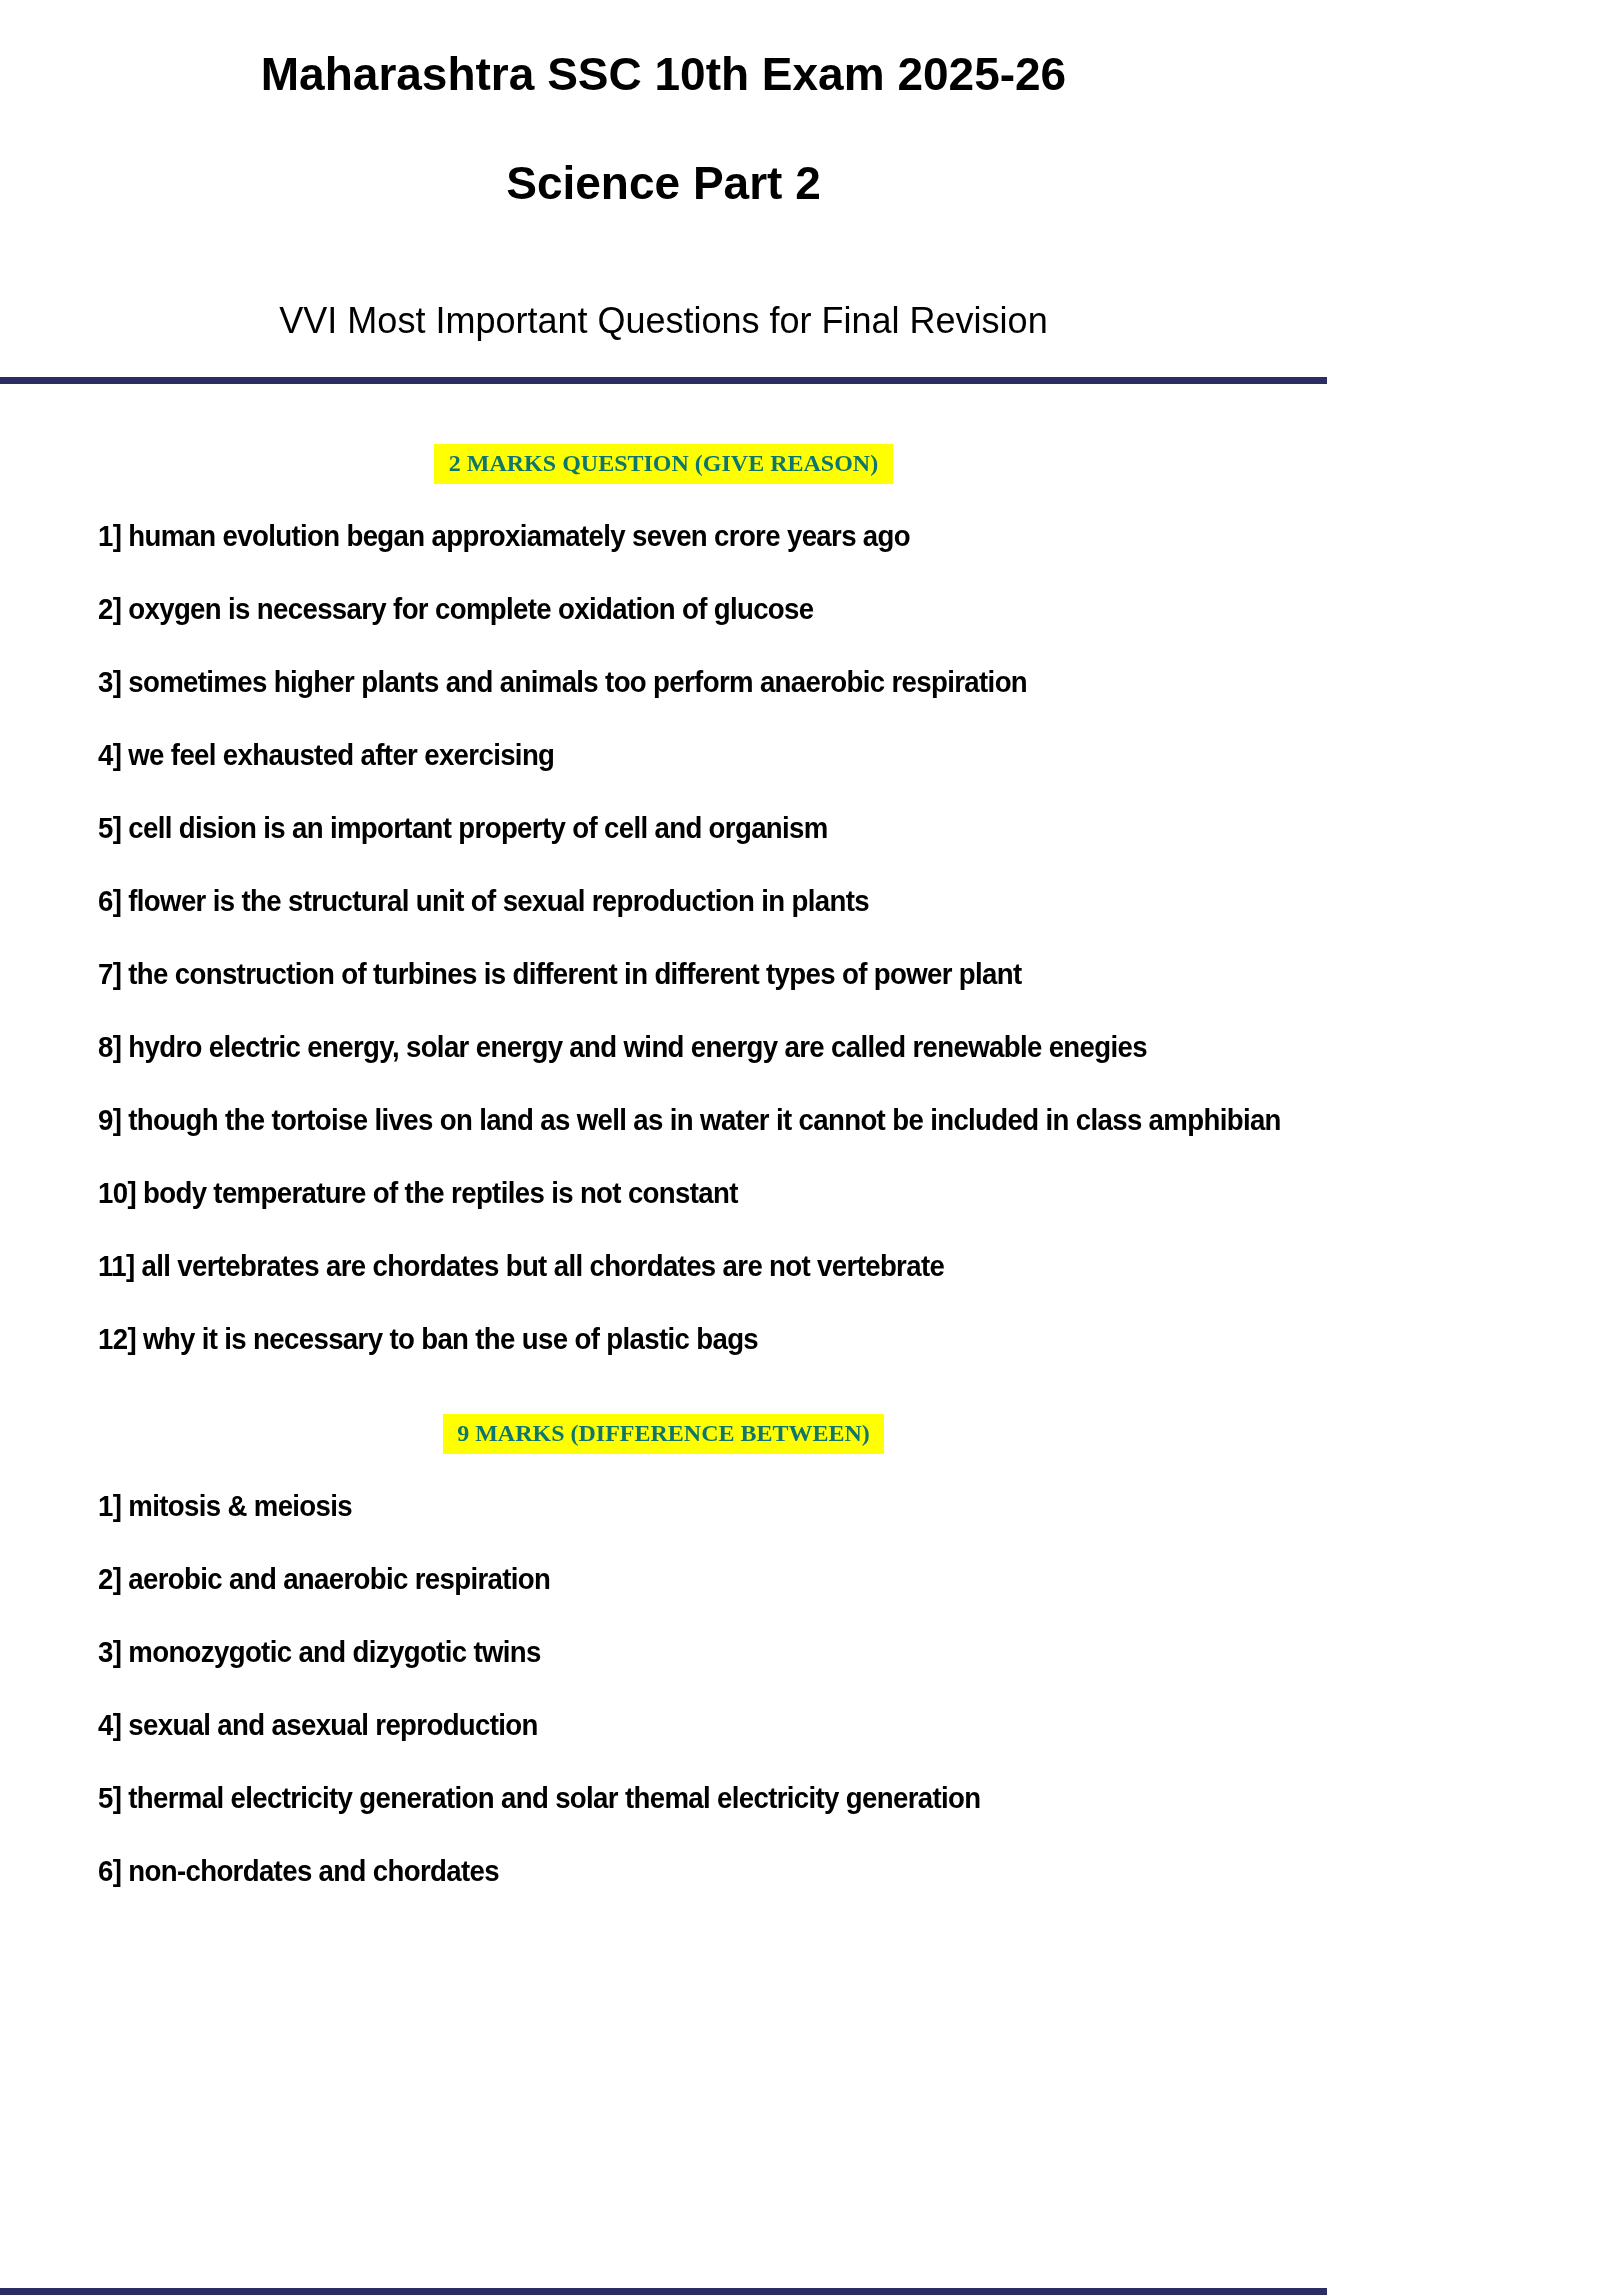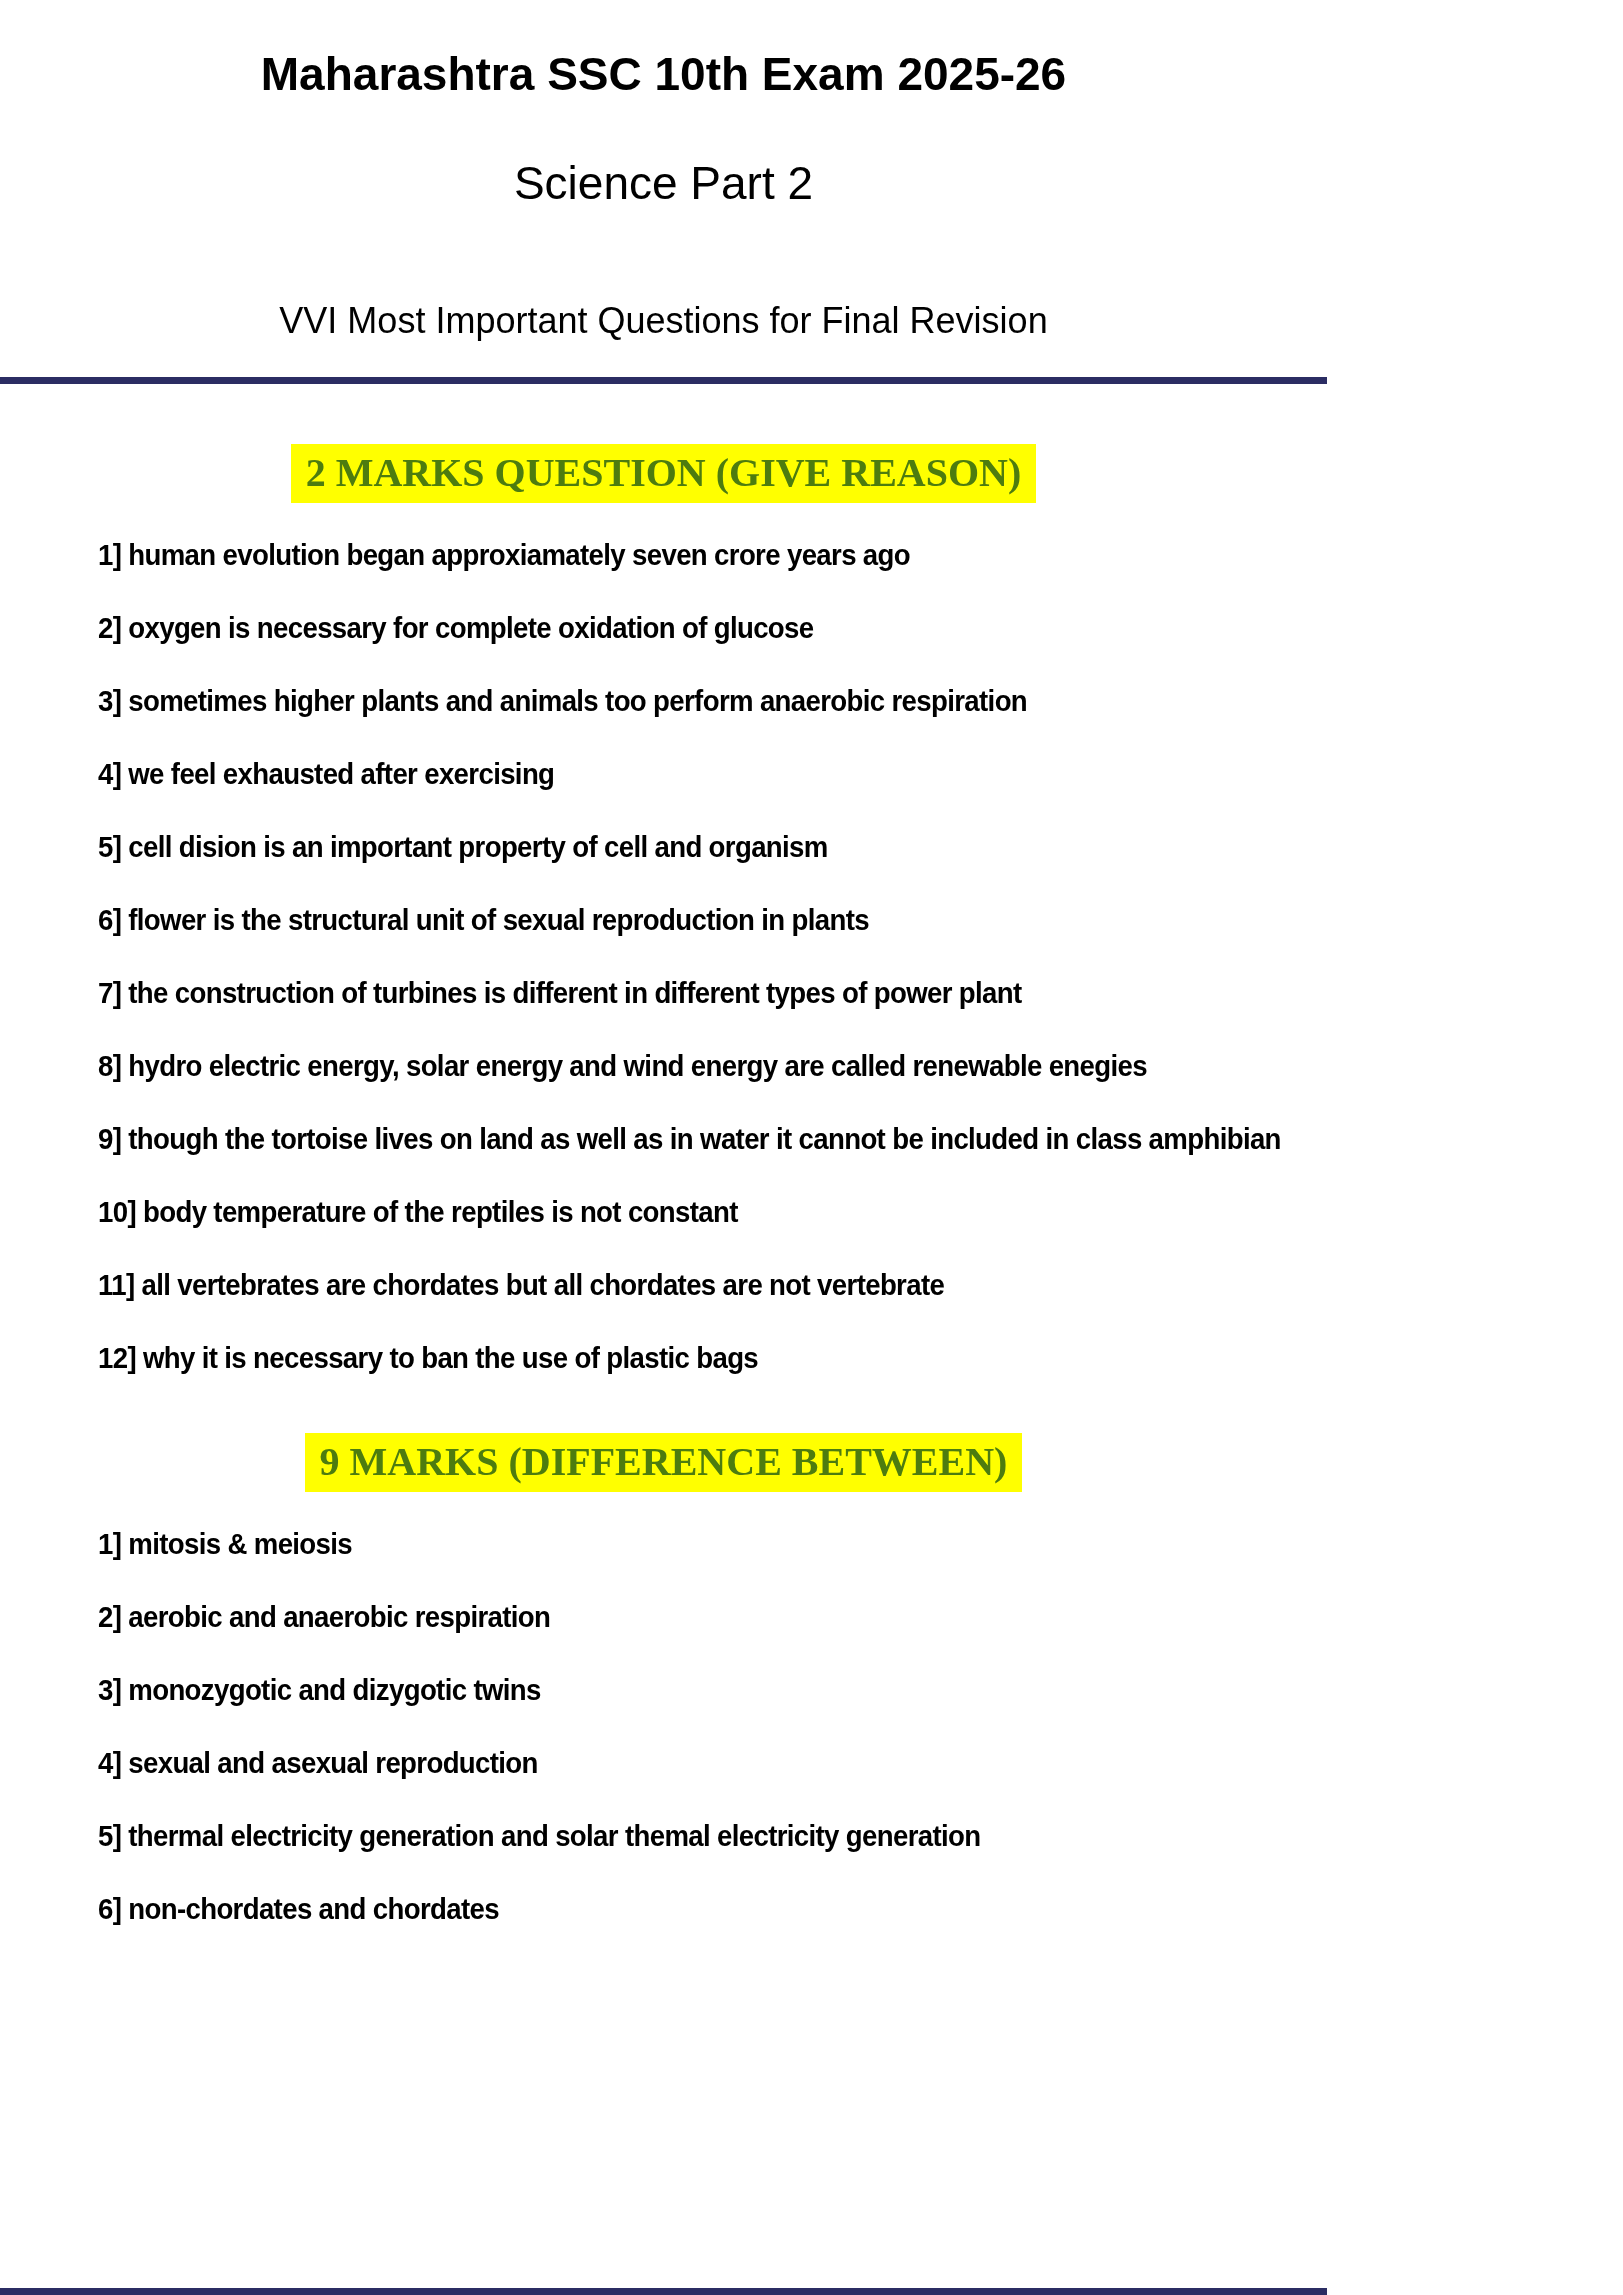--- a/index.html
+++ b/index.html
@@ -18,21 +18,21 @@
     padding-top: 47px;
     text-align: center;
     font-size: 46px;
     font-weight: bold;
     letter-spacing: 0px;
   }
   .title-line2 {
     margin: 55px 0 0 0;
     text-align: center;
     font-size: 46px;
-    font-weight: normal;
+    font-weight: bold;
   }
   .subtitle {
     margin: 90px 0 0 0;
     text-align: center;
     font-size: 36px;
     font-weight: normal;
   }
   .divider {
     width: 100%;
     height: 7.2px;
@@ -41,24 +41,24 @@
   .divider.top { margin-top: 35px; }
   .divider.bottom { position: absolute; left: 0; bottom: 0; }
   .sec-head-wrap {
     text-align: center;
     margin-top: 60px;
     margin-bottom: 37px;
   }
   .sec-head {
     display: inline-block;
     background: #ffff00;
-    color: #4d7c0f;
+    color: #0f766e;
     font-family: "Liberation Serif", serif;
     font-weight: bold;
-    font-size: 40px;
+    font-size: 24px;
     line-height: 1.18;
     padding: 5.2px 14.4px 6.5px 14.4px;
   }
   .items {
     padding: 0 98px;
   }
   .item {
     margin: 0 0 43px 0;
     font-size: 30px;
     font-weight: bold;

